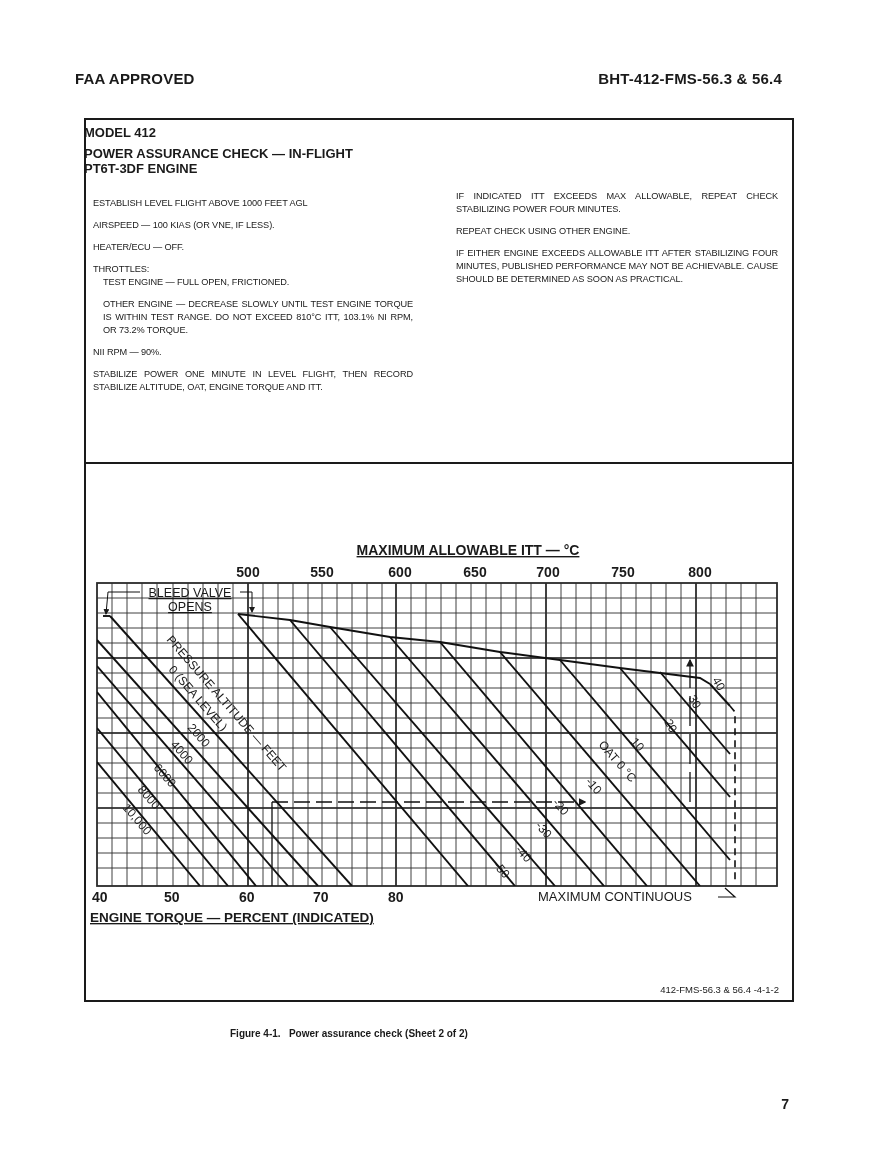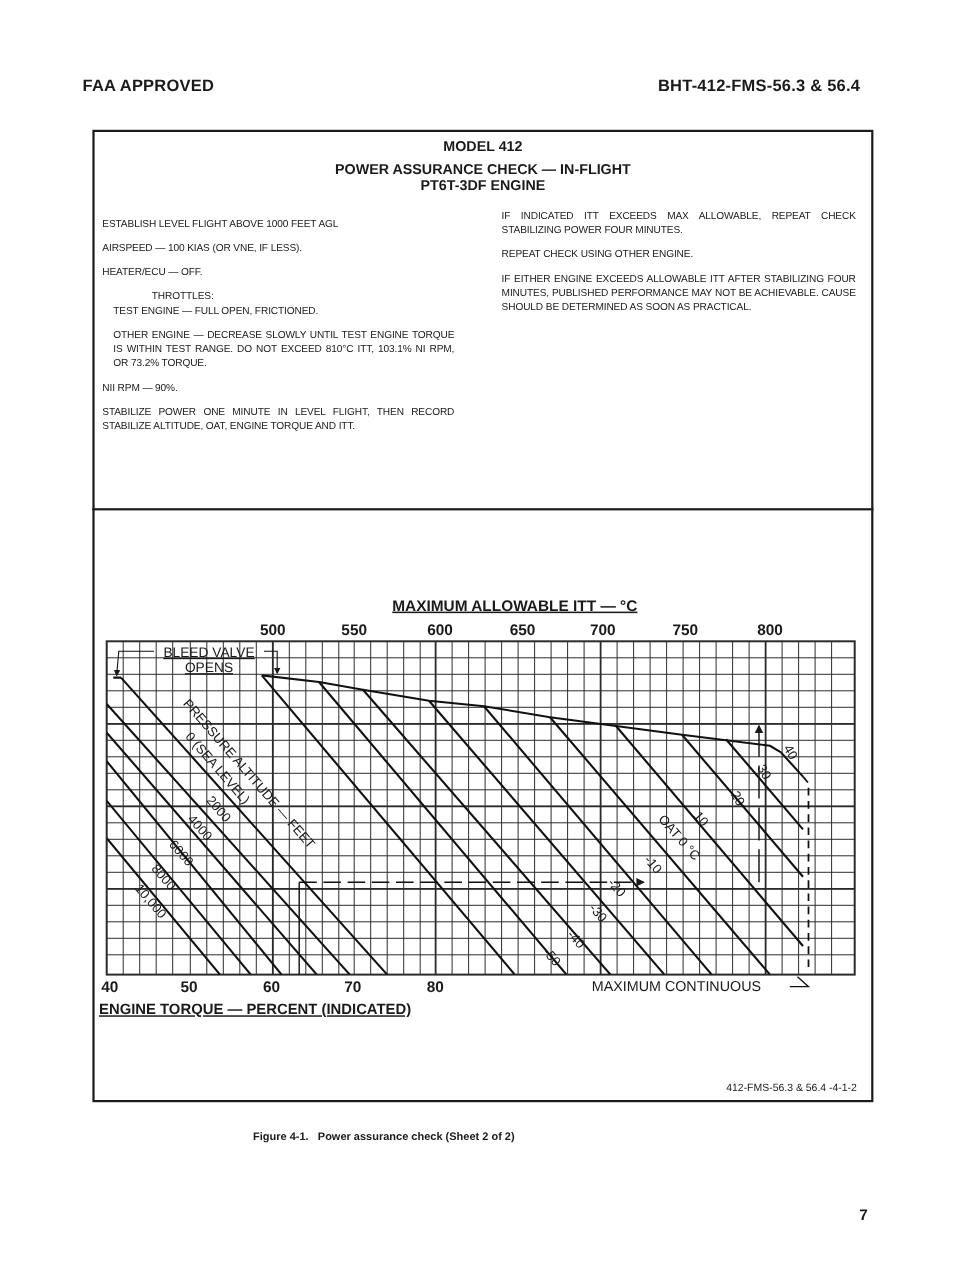--- a/index.html
+++ b/index.html
@@ -4,21 +4,21 @@
 <style>
   html, body { margin: 0; padding: 0; background: #ffffff; }
   body { width: 875px; height: 1157px; position: relative; overflow: hidden;
          font-family: "Liberation Sans", sans-serif; color: #1a1a1a; }
   .abs { position: absolute; }
   .hdr { top: 70px; font-size: 15px; font-weight: bold; letter-spacing: 0.2px; }
   #hdr-left { left: 75px; }
   #hdr-right { right: 93px; }
   #frame { left: 84px; top: 118px; width: 706px; height: 880px; border: 2.5px solid #1a1a1a; }
   #divider { left: 84px; top: 462px; width: 710px; height: 0; border-top: 2.5px solid #1a1a1a; }
-  .title { left: 84px; width: 710px; text-align: center; font-weight: bold; font-size: 13px; line-height: 15px; }
+  .title { left: 84px; width: 710px; text-align: left; font-weight: bold; font-size: 13px; line-height: 15px; }
   .instr { font-size: 9.2px; line-height: 13px; letter-spacing: -0.1px; text-align: justify; }
   .instr p { margin: 0 0 9px 0; }
   .indent { padding-left: 10px; display: block; }
   #left-col { left: 93px; top: 197px; width: 320px; }
   #right-col { left: 456px; top: 190px; width: 322px; }
   #chart-svg { left: 84px; top: 520px; }
   #fig-code { right: 96px; top: 984px; font-size: 9.5px; font-weight: normal; text-align: right; }
   #caption { left: 230px; top: 1028px; font-size: 10px; font-weight: bold; }
   #page-num { right: 86px; top: 1096px; font-size: 14px; font-weight: bold; }
 </style>
@@ -33,21 +33,21 @@
 
 <div class="abs title" style="top:125px;">MODEL 412</div>
 <div class="abs title" style="top:146px;">POWER ASSURANCE CHECK — IN-FLIGHT</div>
 <div class="abs title" style="top:161px;">PT6T-3DF ENGINE</div>
 
 <div class="abs instr" id="left-col">
   <p>ESTABLISH LEVEL FLIGHT ABOVE 1000 FEET AGL</p>
   <p>AIRSPEED — 100 KIAS (OR VNE, IF LESS).</p>
   <p>HEATER/ECU — OFF.</p>
   <p style="margin-bottom:9px;">
-    <span style="display:block;margin-left:45px;">THROTTLES:</span>
+    <span style="display:block;">THROTTLES:</span>
     <span class="indent">TEST ENGINE — FULL OPEN, FRICTIONED.</span>
   </p>
   <p class="indent">OTHER ENGINE — DECREASE SLOWLY UNTIL TEST ENGINE TORQUE IS WITHIN TEST RANGE. DO NOT EXCEED 810°C ITT, 103.1% NI RPM, OR 73.2% TORQUE.</p>
   <p>NII RPM — 90%.</p>
   <p>STABILIZE POWER ONE MINUTE IN LEVEL FLIGHT, THEN RECORD STABILIZE ALTITUDE, OAT, ENGINE TORQUE AND ITT.</p>
 </div>
 
 <div class="abs instr" id="right-col">
   <p>IF INDICATED ITT EXCEEDS MAX ALLOWABLE, REPEAT CHECK STABILIZING POWER FOUR MINUTES.</p>
   <p>REPEAT CHECK USING OTHER ENGINE.</p>

